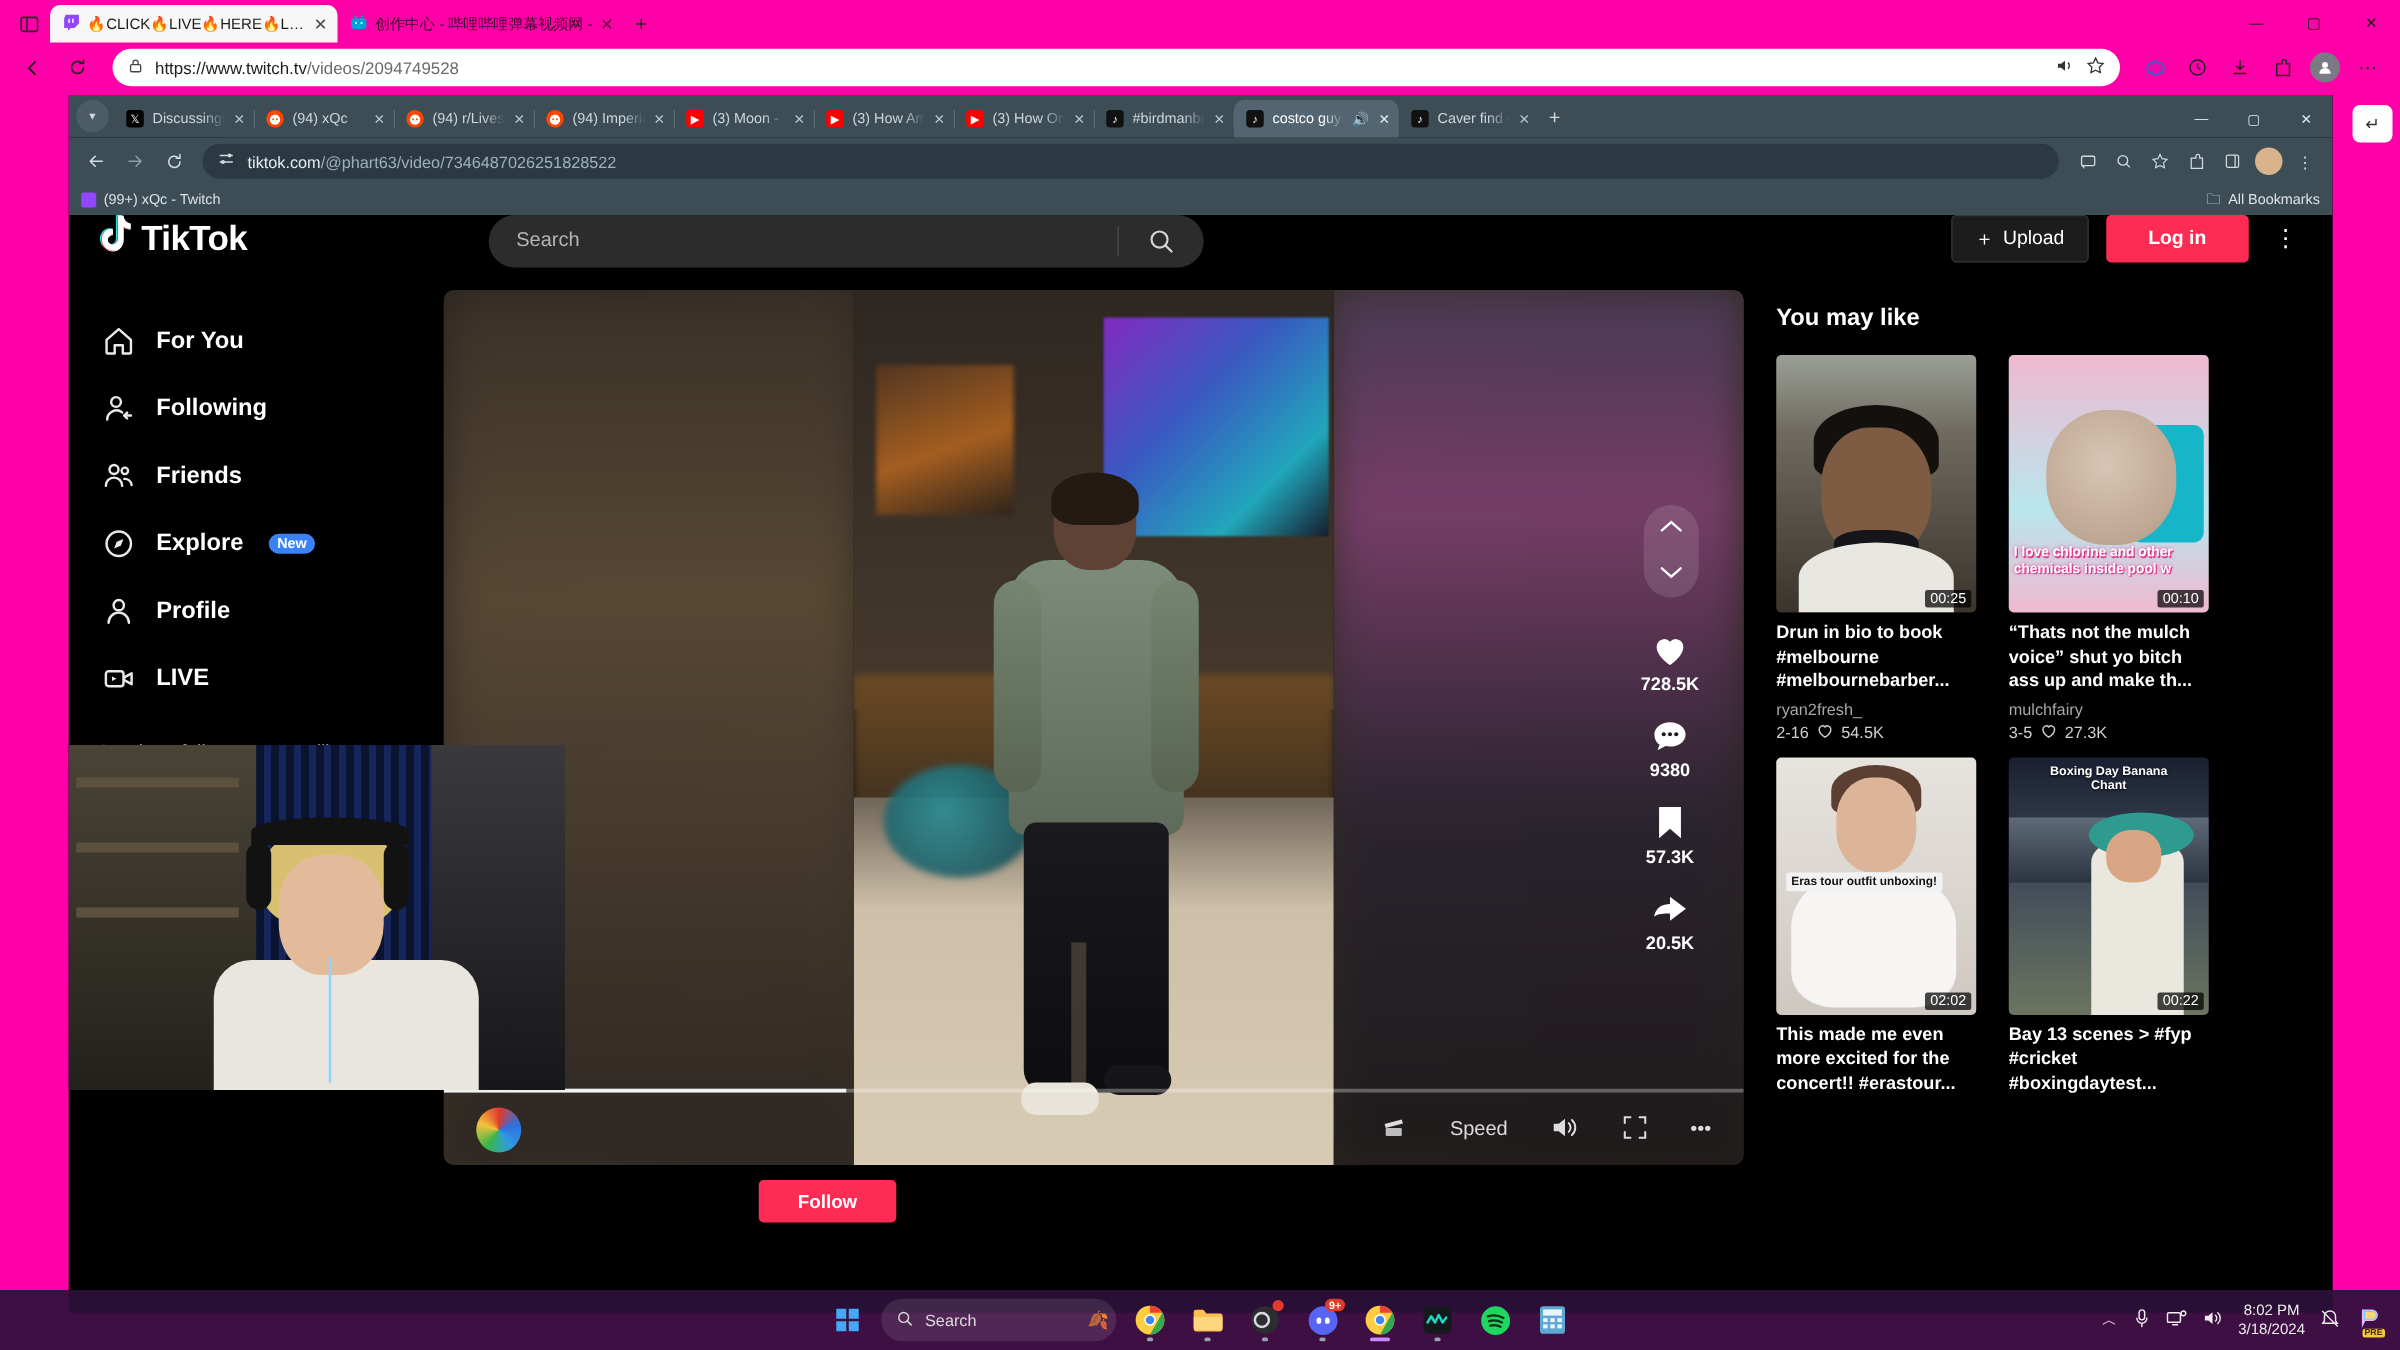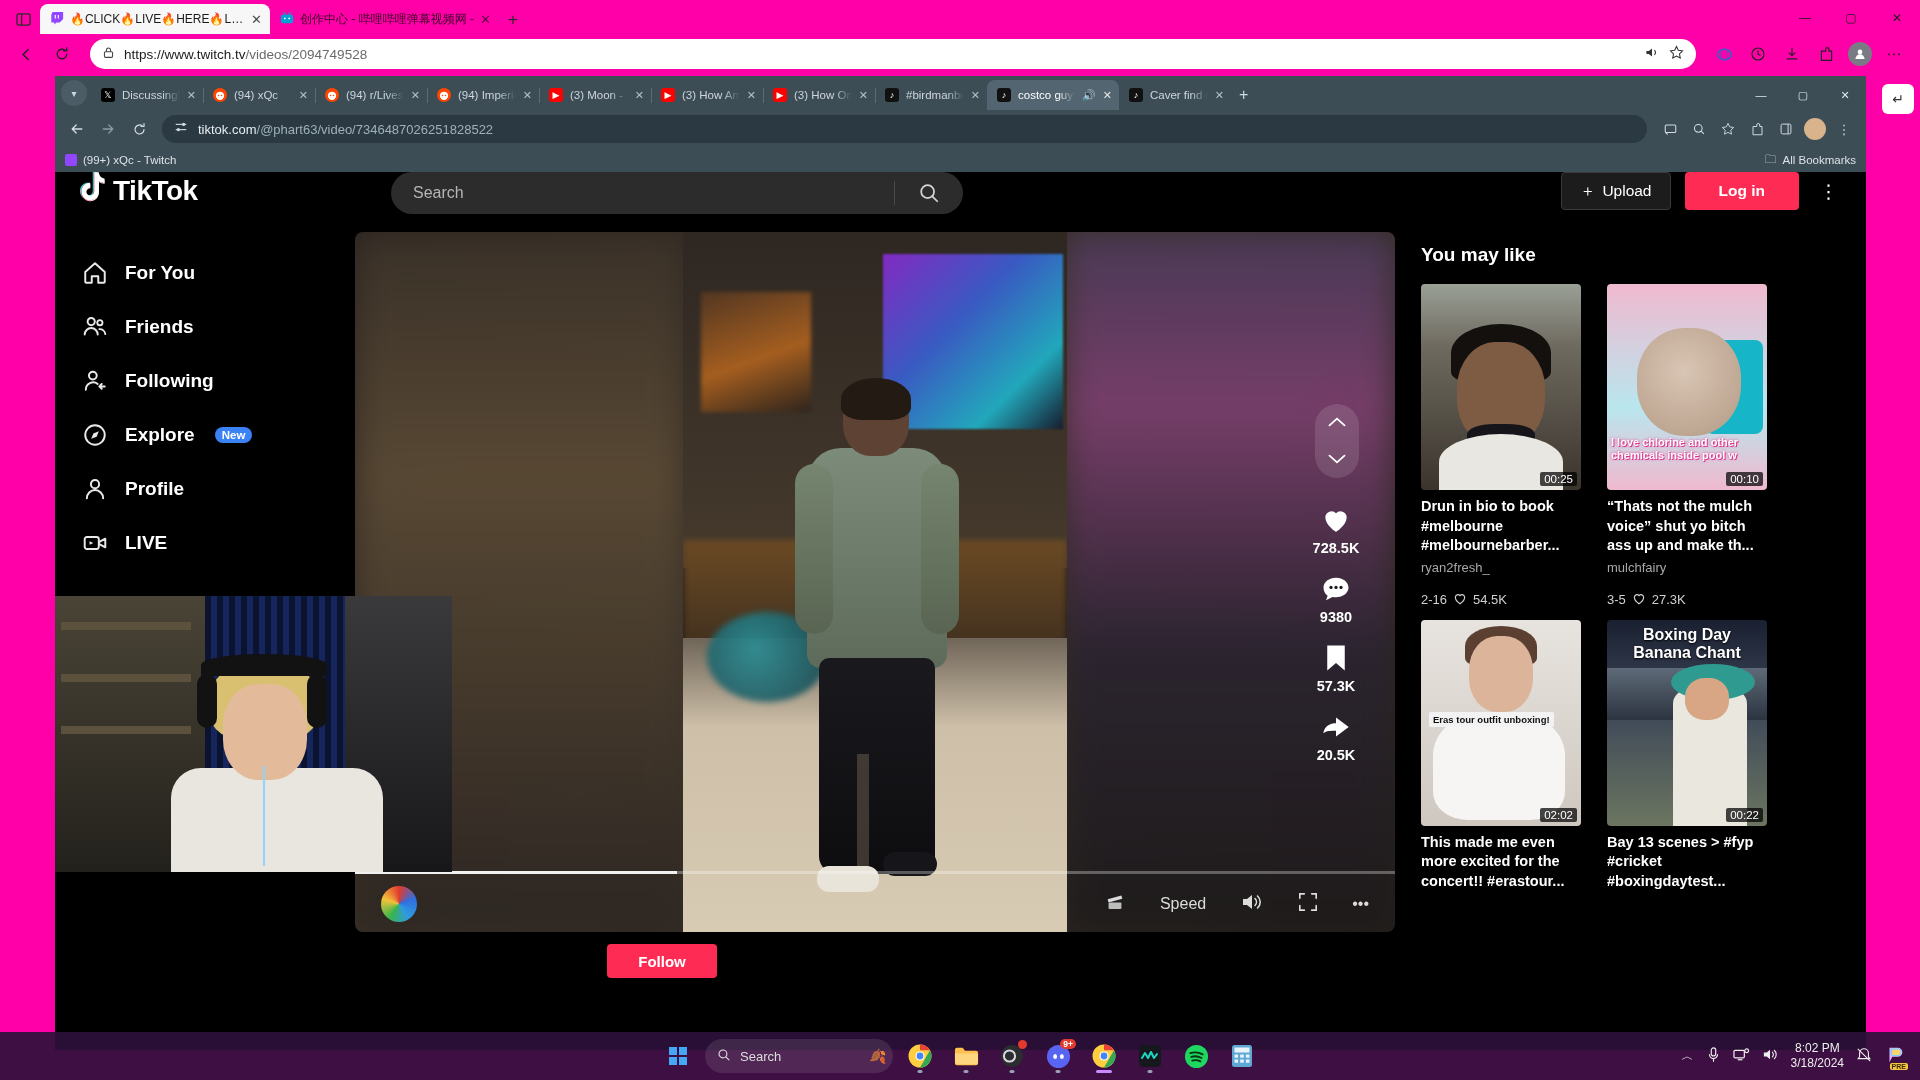--- a/index.html
+++ b/index.html
@@ -167,21 +167,21 @@
   #tt-rail { width:400px; padding:12px 24px 0 26px; }
   #rail-title { color:#fff; font-size:19px; font-weight:bold; margin-bottom:18px; }
   #rail-grid { display:grid; grid-template-columns:1fr 1fr; gap:12px 22px; }
   .rcard { width:160px; }
   .rthumb { width:160px; height:206px; border-radius:4px; position:relative; overflow:hidden; }
   .rdur { position:absolute; right:4px; bottom:4px; background:rgba(0,0,0,.72); color:#fff;
           font-size:11.5px; padding:1px 4px; border-radius:2px; }
   .rtitle { color:#fff; font-size:14.5px; font-weight:bold; line-height:1.35; margin-top:7px;
             display:-webkit-box; -webkit-line-clamp:3; -webkit-box-orient:vertical; overflow:hidden; }
   .rauthor { color:#a8a8a8; font-size:13px; margin-top:4px; }
-  .rmeta { color:#d0d0d0; font-size:13px; margin-top:17px; display:flex; align-items:center; gap:6px; }
+  .rmeta { color:#d0d0d0; font-size:13px; margin-top:3px; display:flex; align-items:center; gap:6px; }
 
   
   .th1 { background:linear-gradient(180deg,#9aa096 0%,#6f6a60 30%,#3a342c 100%); }
   .th1 .face { position:absolute; left:36px; top:58px; width:88px; height:104px; border-radius:44%;
                background:#7e5c44; }
   .th1 .hair { position:absolute; left:30px; top:40px; width:100px; height:58px;
                border-radius:50% 50% 18% 18%; background:#13100e; }
   .th1 .cape { position:absolute; left:18px; bottom:0; width:124px; height:56px;
                border-radius:50% 50% 0 0; background:#e9e7e2; }
   .th1 .collar { position:absolute; left:46px; bottom:40px; width:68px; height:26px;
@@ -204,21 +204,21 @@
               font-weight:bold; padding:2px 4px; border-radius:2px; }
   .th4 { background:linear-gradient(180deg,#1a2030 0%,#3b4558 40%,#6b7560 100%); }
   .th4 .stand { position:absolute; left:0; top:48px; right:0; height:52px;
                 background:linear-gradient(180deg,#5e6a78,#2c3440); }
   .th4 .kid { position:absolute; left:66px; top:70px; width:74px; height:136px;
               border-radius:14px 14px 0 0; background:#eae7df; }
   .th4 .hat { position:absolute; left:64px; top:44px; width:84px; height:36px; border-radius:50%;
               background:#2f9a8f; }
   .th4 .f2 { position:absolute; left:78px; top:58px; width:44px; height:42px; border-radius:44%;
              background:#d8a684; }
-  .th4 .lab { position:absolute; left:22px; top:6px; color:#fff; font-size:16px; font-weight:bold;
+  .th4 .lab { position:absolute; left:22px; top:6px; color:#fff; font-size:10px; font-weight:bold;
               text-align:center; width:116px; text-shadow:0 1px 2px #000; line-height:1.15; }
 
   
   #webcam { position:absolute; left:55px; top:596px; width:397px; height:276px;
             background:linear-gradient(160deg,#2a2d26,#1b1d18); overflow:hidden; z-index:40; }
   #wc-wallL { position:absolute; left:0; top:0; width:150px; height:100%;
               background:linear-gradient(180deg,#4a4436,#23211c); }
   #wc-shelf { position:absolute; left:6px; top:26px; width:130px; height:8px; background:#5c513d; }
   #wc-shelf2 { position:absolute; left:6px; top:78px; width:130px; height:8px; background:#5c513d; }
   #wc-shelf3 { position:absolute; left:6px; top:130px; width:130px; height:8px; background:#5c513d; }
@@ -587,37 +587,37 @@
             <span class="ic">
               <svg width="26" height="26" viewBox="0 0 24 24">
                   <path d="M3 11L12 3l9 8v9a1 1 0 0 1-1 1h-5v-6H9v6H4a1 1 0 0 1-1-1z" fill="none" stroke="#e9e9e9" stroke-width="1.8" stroke-linejoin="round"></path>
                 </svg>
             </span>
             <span>For You</span>
           </div>
           <div class="tt-navitem">
             <span class="ic">
               <svg width="26" height="26" viewBox="0 0 24 24">
+                  <circle cx="10" cy="7" r="3.6" fill="none" stroke="#e9e9e9" stroke-width="1.8"></circle>
+                  <path d="M3.5 20a6.8 6.8 0 0 1 11-5.3" fill="none" stroke="#e9e9e9" stroke-width="1.8" stroke-linecap="round"></path>
+                  <path d="M21 17h-5m0 0l2.2-2.2M16 17l2.2 2.2" fill="none" stroke="#e9e9e9" stroke-width="1.8" stroke-linecap="round"></path>
+                </svg>
+            </span>
+            <span>Following</span>
+          </div>
+          <div class="tt-navitem">
+            <span class="ic">
+              <svg width="26" height="26" viewBox="0 0 24 24">
                   <circle cx="8.5" cy="7" r="3.3" fill="none" stroke="#e9e9e9" stroke-width="1.8"></circle>
                   <circle cx="16.5" cy="8" r="2.4" fill="none" stroke="#e9e9e9" stroke-width="1.7"></circle>
                   <path d="M2.5 19a6 6 0 0 1 12 0" fill="none" stroke="#e9e9e9" stroke-width="1.8" stroke-linecap="round"></path>
                   <path d="M16 14a5 5 0 0 1 5.5 4.5" fill="none" stroke="#e9e9e9" stroke-width="1.7" stroke-linecap="round"></path>
                 </svg>
             </span>
             <span>Friends</span>
-          </div>
-          <div class="tt-navitem">
-            <span class="ic">
-              <svg width="26" height="26" viewBox="0 0 24 24">
-                  <circle cx="10" cy="7" r="3.6" fill="none" stroke="#e9e9e9" stroke-width="1.8"></circle>
-                  <path d="M3.5 20a6.8 6.8 0 0 1 11-5.3" fill="none" stroke="#e9e9e9" stroke-width="1.8" stroke-linecap="round"></path>
-                  <path d="M21 17h-5m0 0l2.2-2.2M16 17l2.2 2.2" fill="none" stroke="#e9e9e9" stroke-width="1.8" stroke-linecap="round"></path>
-                </svg>
-            </span>
-            <span>Following</span>
           </div>
           <div class="tt-navitem">
             <span class="ic">
               <svg width="26" height="26" viewBox="0 0 24 24">
                   <circle cx="12" cy="12" r="9" fill="none" stroke="#e9e9e9" stroke-width="1.8"></circle>
                   <path d="M15.5 8.5l-2 5-5 2 2-5z" fill="#e9e9e9"></path>
                 </svg>
             </span>
             <span>Explore</span>
             <span class="new-badge">New</span>

